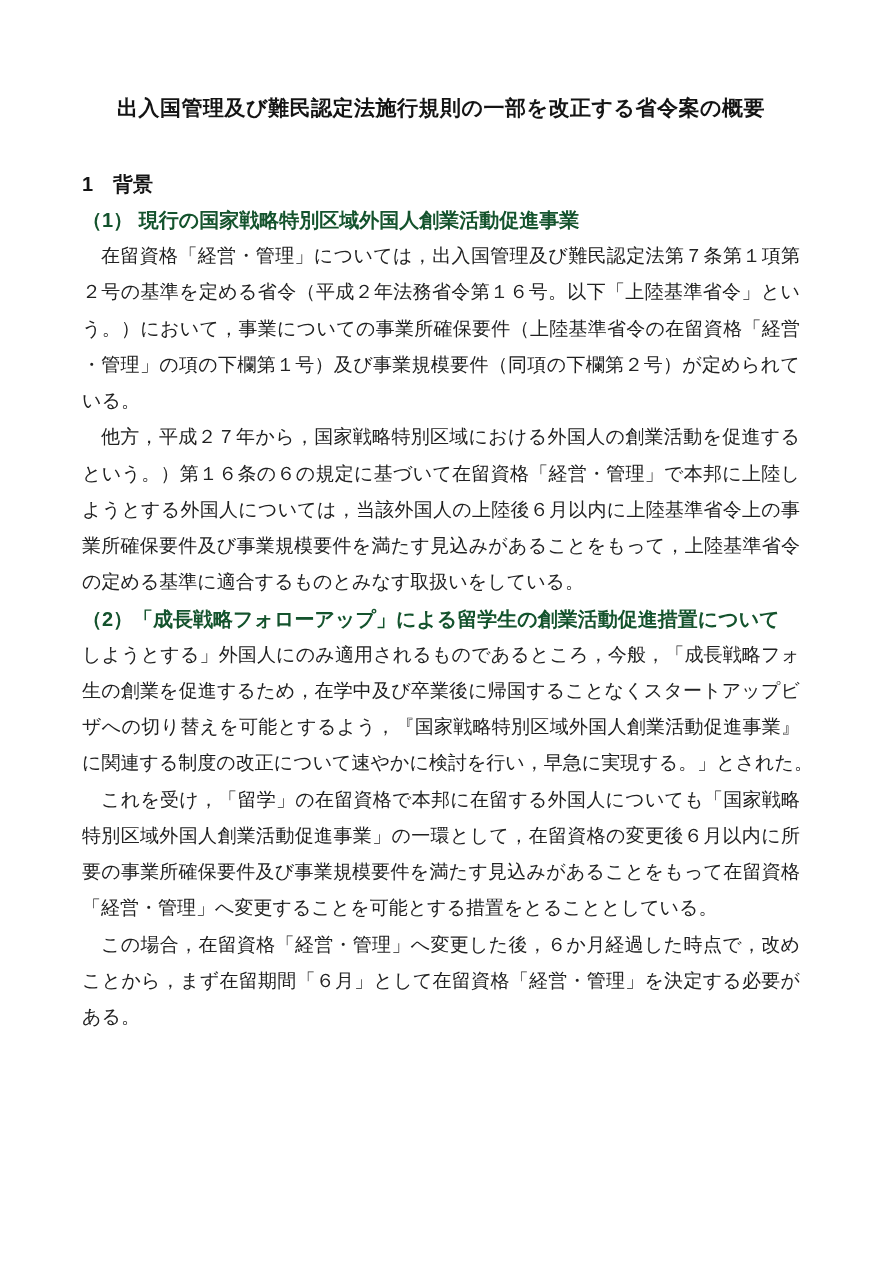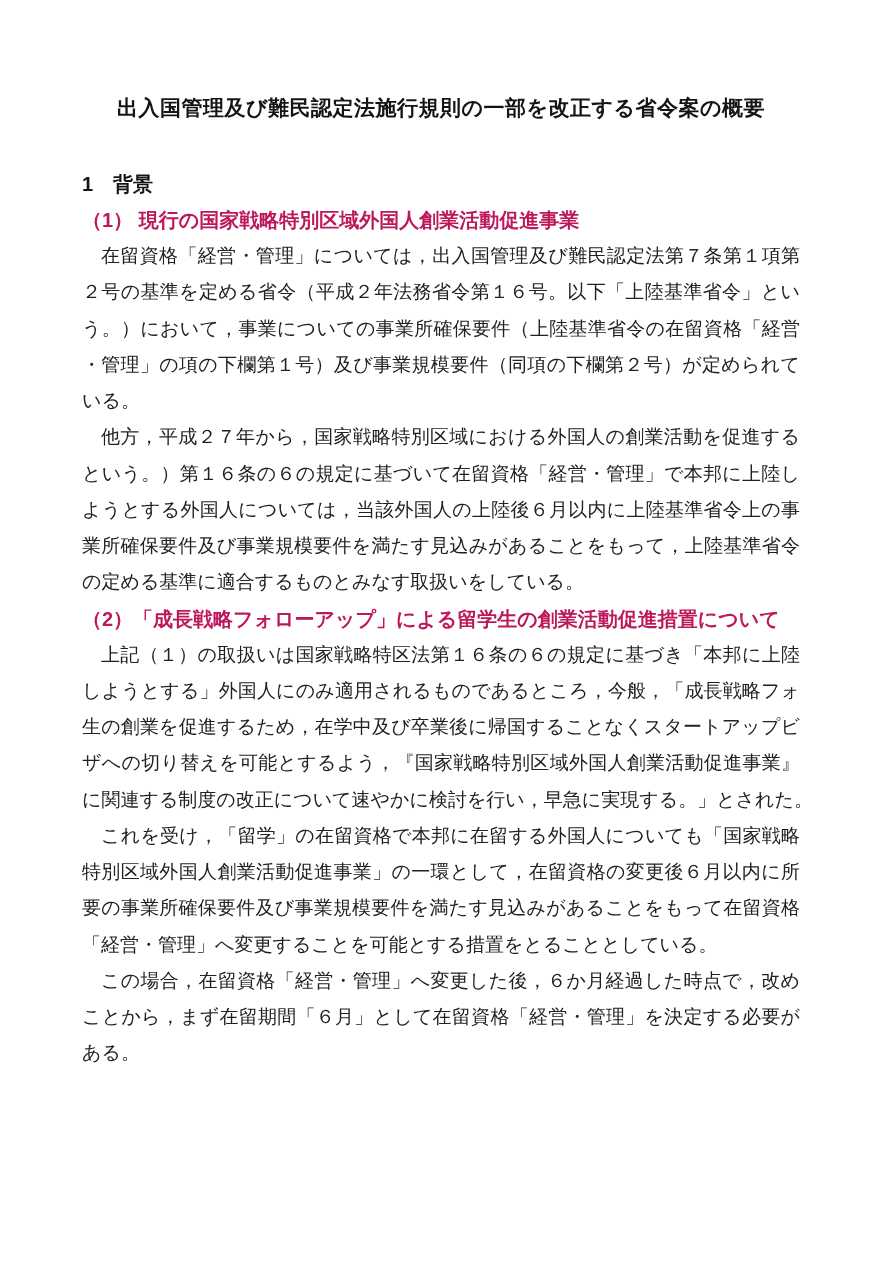--- a/index.html
+++ b/index.html
@@ -39,21 +39,21 @@
     height: 36px;
     margin-top: 40px;
     color: #141414;
   }
   .h2 {
     font-family: "Liberation Sans", "DejaVu Sans", sans-serif;
     font-weight: bold;
     font-size: 20px;
     line-height: 36px;
     height: 36px;
-    color: #be185d;
+    color: #14532d;
   }
   .para {
     font-family: "Liberation Serif", "DejaVu Serif", serif;
     font-size: 19px;
     color: #212121;
   }
   .line {
     height: 36.25px;
     line-height: 36.25px;
     white-space: nowrap;
@@ -92,21 +92,20 @@
         <div class="line first">他方，平成２７年から，国家戦略特別区域における外国人の創業活動を促進する</div>
         <div class="line">という。）第１６条の６の規定に基づいて在留資格「経営・管理」で本邦に上陸し</div>
         <div class="line">ようとする外国人については，当該外国人の上陸後６月以内に上陸基準省令上の事</div>
         <div class="line">業所確保要件及び事業規模要件を満たす見込みがあることをもって，上陸基準省令</div>
         <div class="line plast">の定める基準に適合するものとみなす取扱いをしている。</div>
       </div>
 
     <div class="h2">（2）「成長戦略フォローアップ」による留学生の創業活動促進措置について</div>
 
     <div class="para">
-        <div class="line first">上記（１）の取扱いは国家戦略特区法第１６条の６の規定に基づき「本邦に上陸</div>
         <div class="line">しようとする」外国人にのみ適用されるものであるところ，今般，「成長戦略フォ</div>
         <div class="line">生の創業を促進するため，在学中及び卒業後に帰国することなくスタートアップビ</div>
         <div class="line">ザへの切り替えを可能とするよう，『国家戦略特別区域外国人創業活動促進事業』</div>
         <div class="line plast">に関連する制度の改正について速やかに検討を行い，早急に実現する。」とされた。</div>
       </div>
 
     <div class="para">
         <div class="line first">これを受け，「留学」の在留資格で本邦に在留する外国人についても「国家戦略</div>
         <div class="line">特別区域外国人創業活動促進事業」の一環として，在留資格の変更後６月以内に所</div>
         <div class="line">要の事業所確保要件及び事業規模要件を満たす見込みがあることをもって在留資格</div>

